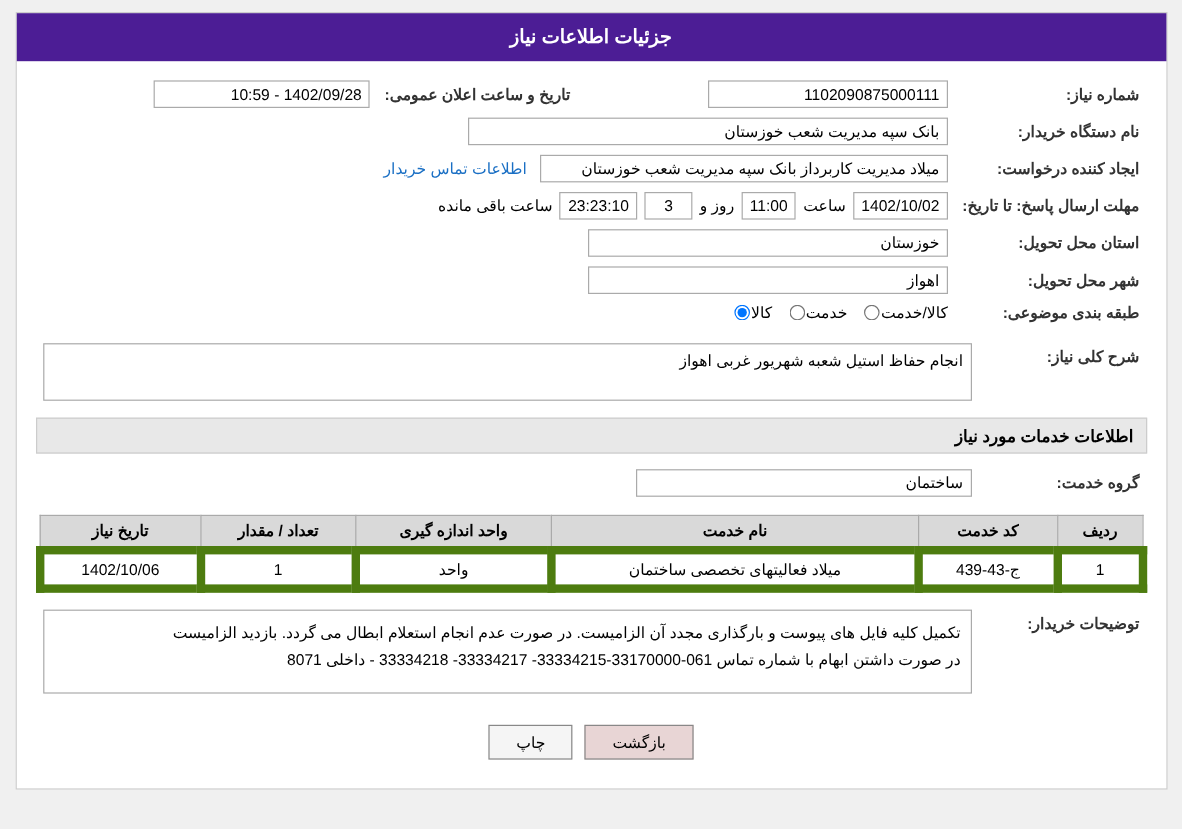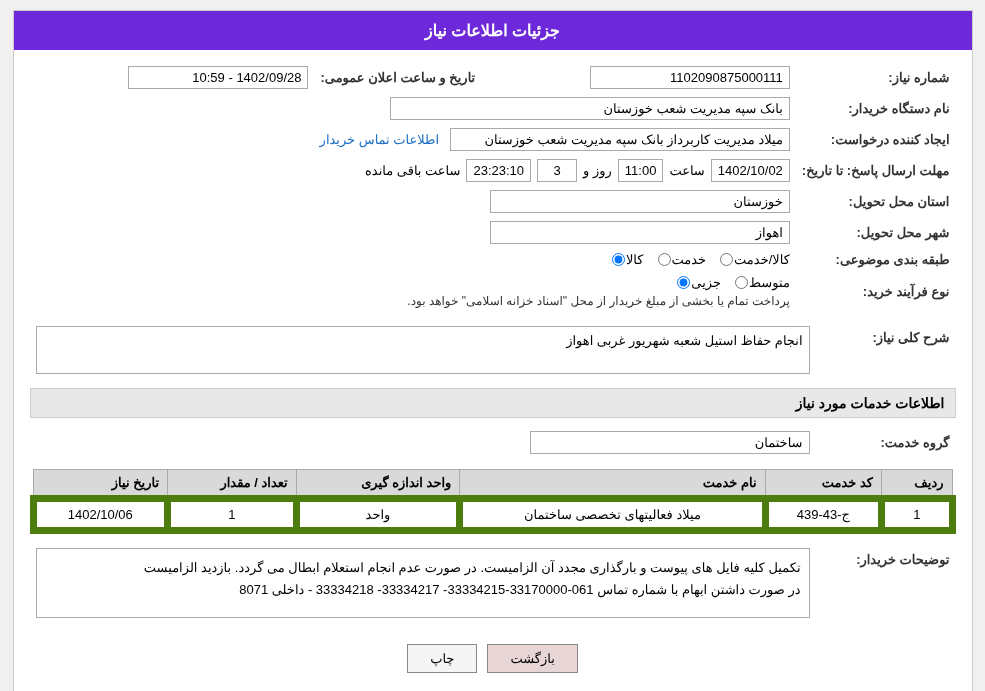--- a/index.html
+++ b/index.html
@@ -10,21 +10,21 @@
       background: #f0f0f0;
       padding: 10px;
     }
     .page-container {
       max-width: 960px;
       margin: 0 auto;
       background: #fff;
       border: 1px solid #ccc;
     }
     .header-bar {
-      background: #6d28d9;
+      background: #4c1d95;
       color: #fff;
       text-align: center;
       padding: 10px;
       font-size: 16px;
       font-weight: bold;
     }
     .content {
       padding: 12px 16px;
     }
     .info-table {
@@ -99,21 +99,21 @@
     }
     .service-table {
       width: 100%;
       border-collapse: collapse;
       margin-bottom: 10px;
     }
     .service-table th {
       background: #d9d9d9;
       border: 1px solid #aaa;
       padding: 5px 8px;
-      text-align: right;
+      text-align: center;
       font-weight: bold;
     }
     .service-table td {
       border: 7px solid #4d7c0f;
       padding: 5px 8px;
       text-align: center;
     }
     .notes-row td {
       vertical-align: top;
     }
@@ -224,36 +224,20 @@
               <input type="radio" name="category" style="">
             </div>
             <div class="radio-item">
               <span>کالا</span>
               <input type="radio" name="category" checked="" style="">
             </div>
           </div>
         </td>
       </tr>
 
-      <tr>
-        <td class="label-cell">نوع فرآیند خرید:</td>
-        <td colspan="3">
-          <div class="radio-group" style="margin-bottom:4px;">
-            <div class="radio-item">
-              <span>متوسط</span>
-              <input type="radio" name="purchase" style="">
-            </div>
-            <div class="radio-item">
-              <span>جزیی</span>
-              <input type="radio" name="purchase" checked="" style="">
-            </div>
-          </div>
-          <div style="font-size:12px;color:#333;">پرداخت تمام یا بخشی از مبلغ خریدار از محل "اسناد خزانه اسلامی" خواهد بود.</div>
-        </td>
-      </tr>
     </tbody>
       </table>
 
     <table class="info-table">
       <tbody>
           <tr>
         <td class="label-cell" style="vertical-align:top;padding-top:8px;">شرح کلی نیاز:</td>
         <td>
           <div style="border:1px solid #aaa; padding:6px; min-height:48px; text-align:right; background:#fff;">انجام حفاظ استیل شعبه شهریور غربی اهواز</div>
         </td>

